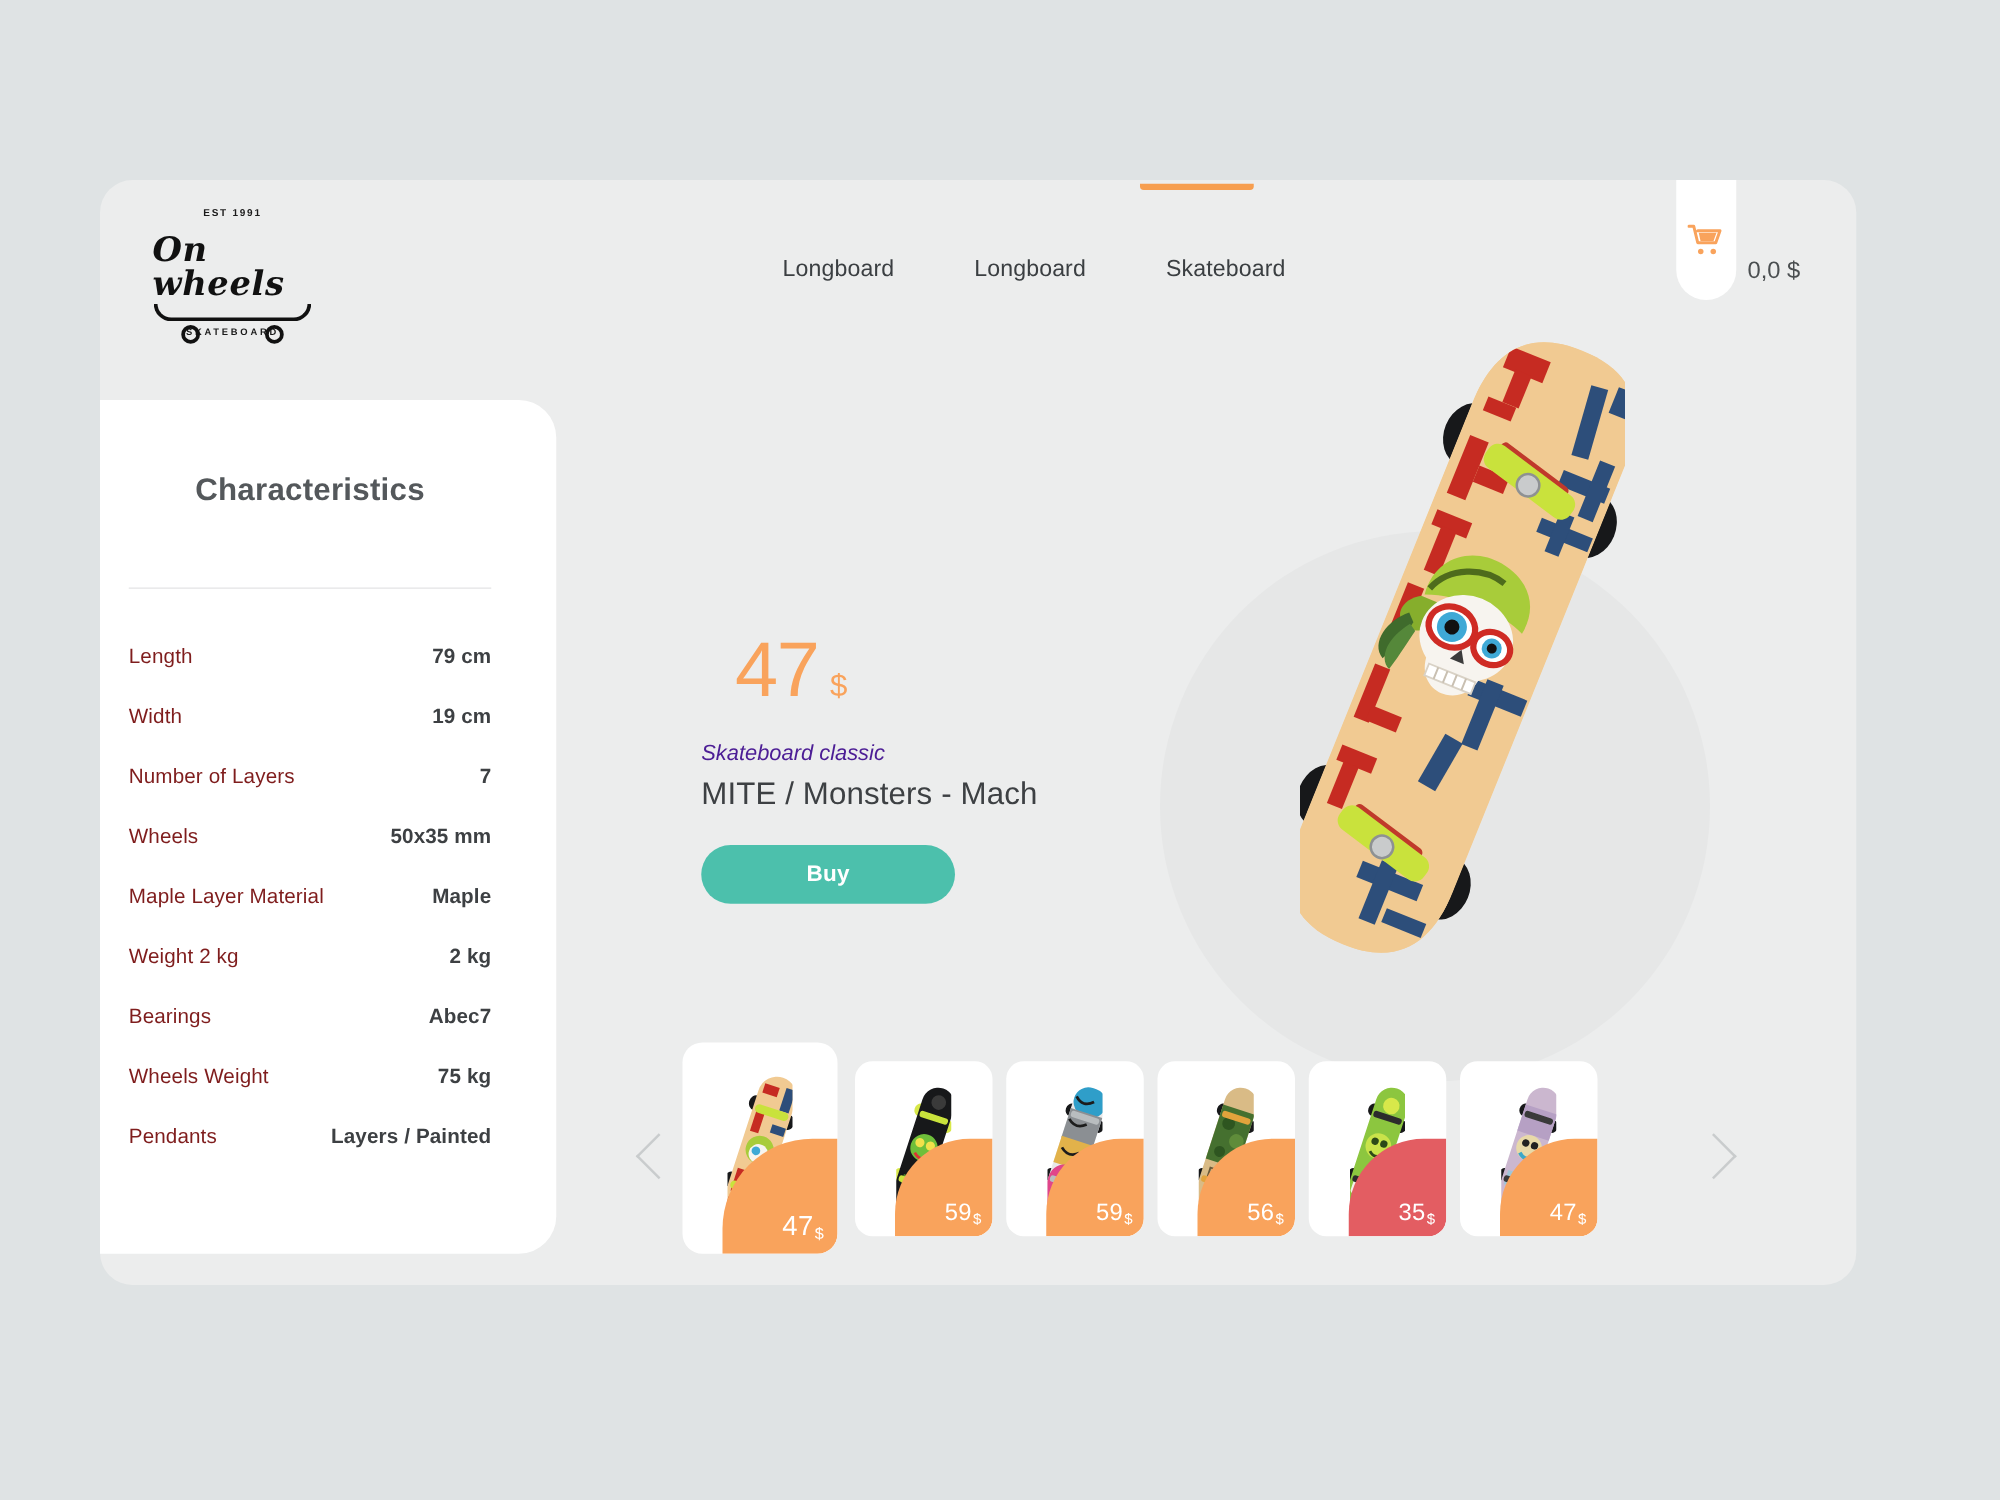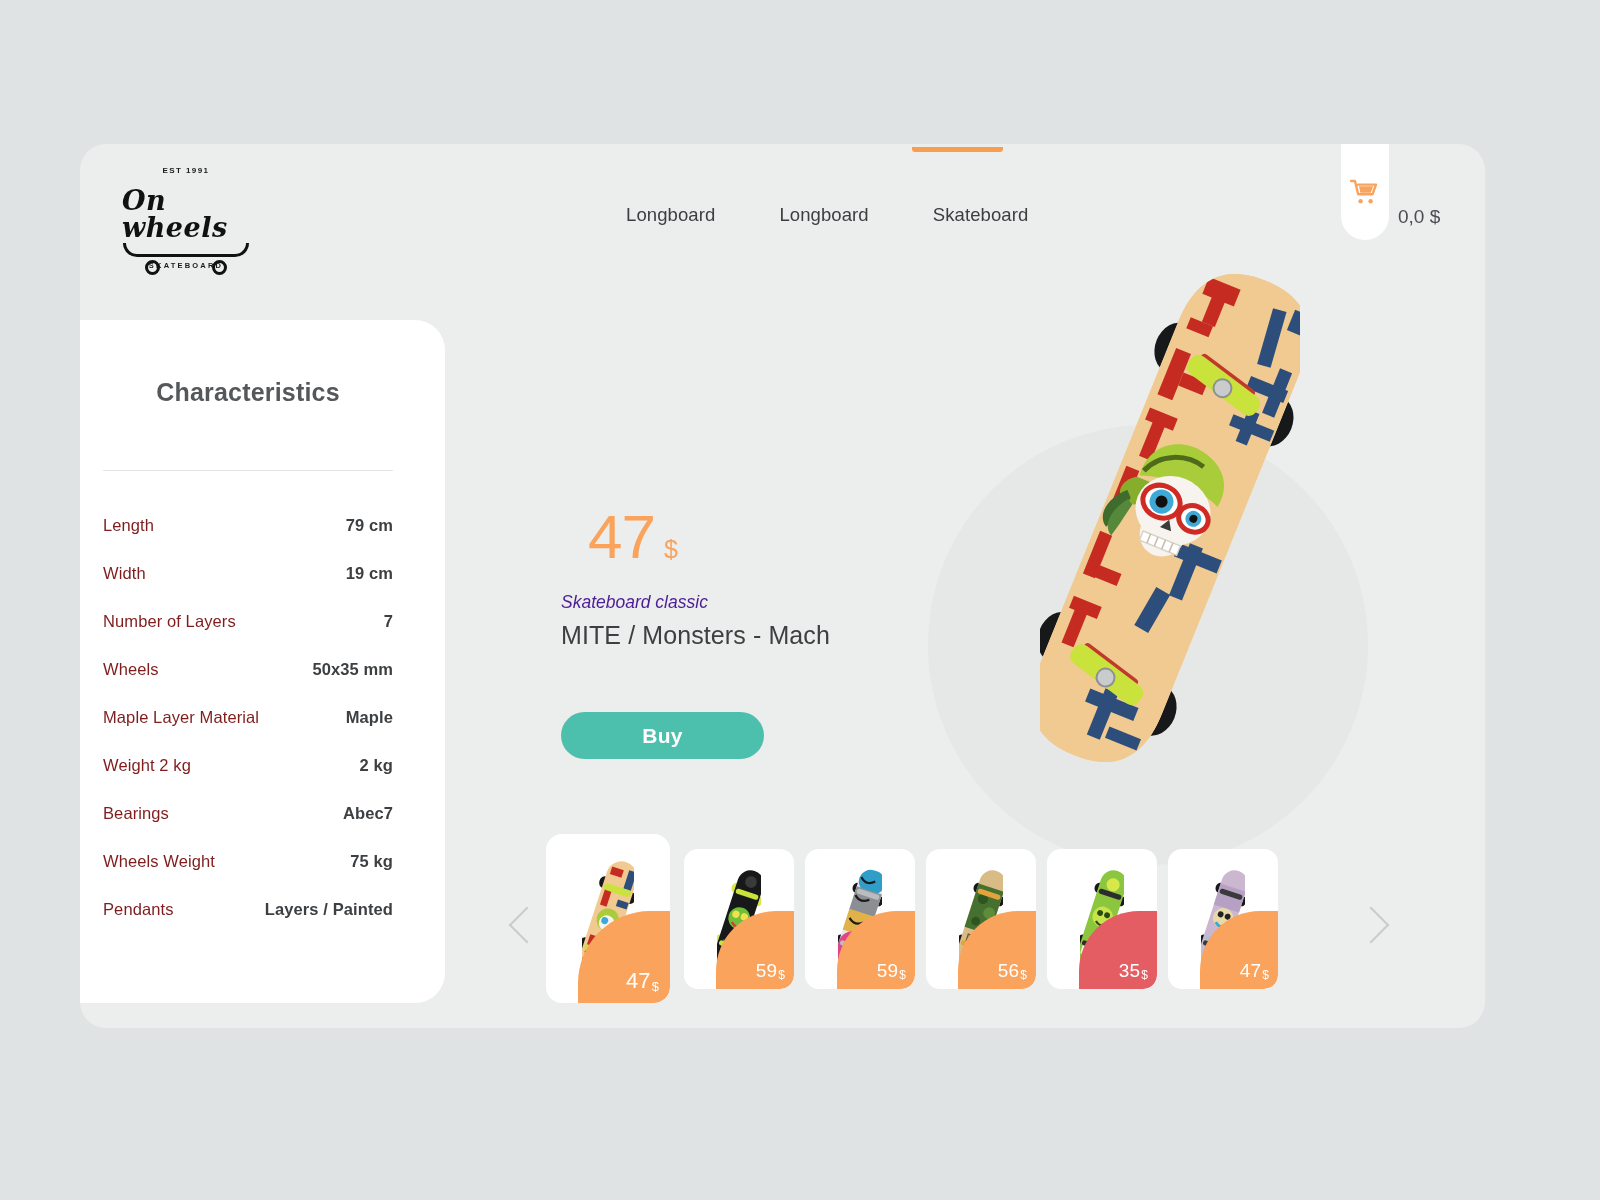--- a/index.html
+++ b/index.html
@@ -108,24 +108,24 @@
   .price-cur { font-size: 25px; color: #f9a35c; margin-left: 9px; }
   .product-sub {
     position: absolute; left: 561px; top: 592px;
     font-size: 17.5px; font-style: italic; color: #4c1d95;
   }
   .product-title {
     position: absolute; left: 561px; top: 621px;
     font-size: 25px; color: #3d4043; letter-spacing: .1px;
   }
   .buy-btn {
-    position: absolute; left: 561px; top: 712px;
+    position: absolute; left: 561px; top: 676px;
     width: 203px; height: 47px;
     background: #4cc0ac; border: none; border-radius: 24px;
-    color: #ffffff; font-size: 21px; font-weight: 700;
+    color: #ffffff; font-size: 18px; font-weight: 700;
     font-family: "Liberation Sans", sans-serif;
     cursor: pointer; letter-spacing: .2px;
   }
 
   
   .hero-wrap { position: absolute; left: 900px; top: 250px; width: 520px; height: 580px; }
   .hero-circle {
     position: absolute; left: 28px; top: 175px;
     width: 440px; height: 440px; border-radius: 50%;
     background: #e6e7e7;

